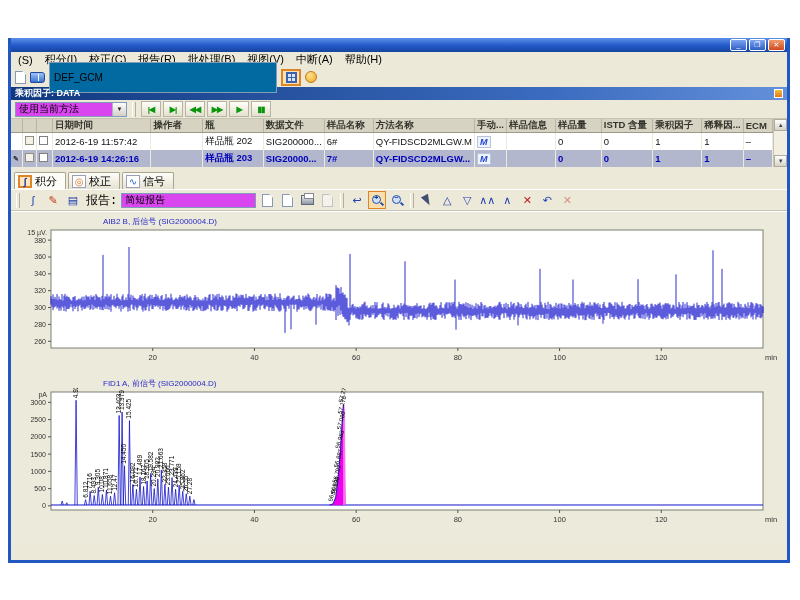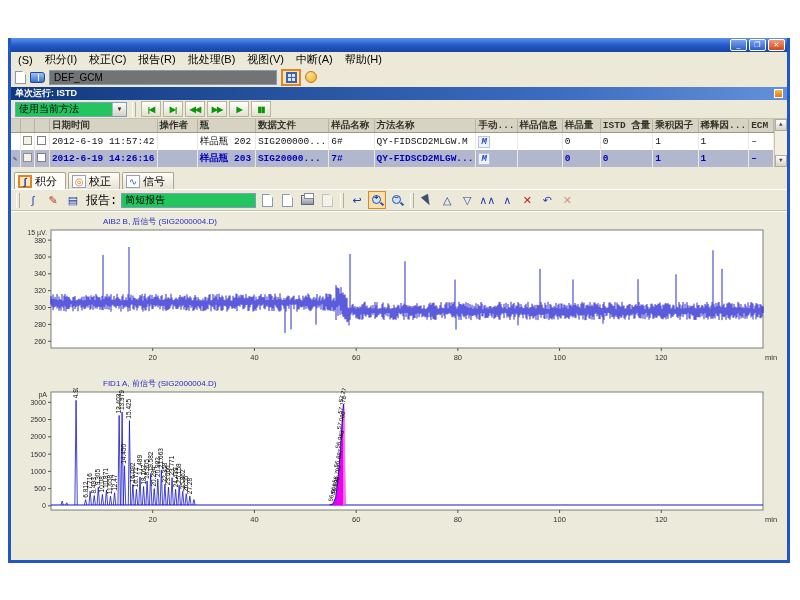--- a/index.html
+++ b/index.html
@@ -7,21 +7,21 @@
   .window { position:absolute; left:8px; top:38px; width:782px; height:525px; background:#ece9d8;
             border-left:3px solid #2057c0; border-right:3px solid #2057c0; border-bottom:3px solid #2057c0; }
   .titlebar { height:14px; background:linear-gradient(180deg,#5b8fe8 0%,#2258c8 55%,#16459e 100%);
               display:flex; align-items:center; justify-content:flex-end; padding:1px 2px; gap:2px; }
   .tb-btn { width:17px; height:12px; border:1px solid #fff; border-radius:2px; font-size:7px; line-height:10px;
             text-align:center; color:#fff; background:linear-gradient(#7da4f2,#2d5fc8); cursor:default; }
   .tb-btn.close { background:linear-gradient(#f09a6e,#cf4a1e); }
   .menubar { height:15px; display:flex; align-items:center; font-size:11px; padding-left:1px; background:#ece9d8; }
   .menu-item { padding:0 6px; white-space:nowrap; }
   .toolbar1 { height:20px; display:flex; align-items:center; gap:4px; padding:1px 4px; }
-  .txtfield { height:15px; background:#737373; border:1px solid #7f9db9; font-size:10px; padding:0 4px;
+  .txtfield { height:31px; background:#0369a1; border:1px solid #7f9db9; font-size:10px; padding:0 4px;
               display:flex; align-items:center; }
   .method-field { width:228px; }
   .grid-btn { width:20px; height:17px; border:2px solid #e08428; background:#fbe3b3; display:flex;
               align-items:center; justify-content:center; }
   .i-grid { width:11px; height:11px; background-color:#dce8fa;
             background-image:linear-gradient(to right,#3a62b0 1px,transparent 1px),
                              linear-gradient(to bottom,#3a62b0 1px,transparent 1px);
             background-size:4px 4px; border:1px solid #3a62b0; }
   .i-bulb { width:12px; height:12px; border-radius:50%; border:1px solid #c07818;
             background:radial-gradient(circle at 35% 30%,#ffe28a,#f0a828); display:inline-block; }
@@ -29,34 +29,34 @@
   .i-page::after { content:''; position:absolute; right:-1px; top:-1px; border-style:solid; border-width:0 4px 4px 0;
                    border-color:transparent #ece9d8 transparent transparent; }
   .i-book { width:15px; height:11px; background:linear-gradient(180deg,#9cc4f8,#3a72d0); border:1px solid #24489c;
             border-radius:1px 3px 3px 1px; position:relative; display:inline-block; }
   .i-book::after { content:''; position:absolute; left:50%; top:1px; bottom:1px; width:1px; background:#fff; }
   .runbar { height:13px; background:linear-gradient(90deg,#10387e,#3c6cc0 70%,#6490da);
             color:#fff; font-weight:bold; font-size:9px; display:flex; align-items:center;
             justify-content:space-between; padding:0 4px; }
   .runbar-icon { width:9px; height:9px; border:1px solid #fff; background:linear-gradient(#f8c040,#e07818); }
   .navbar { height:19px; display:flex; align-items:center; gap:3px; padding:0 4px; border-bottom:1px solid #c8c4b4; }
-  .combo { height:15px; background:#22c55e; border:1px solid #7f9db9; display:flex; align-items:center;
+  .combo { height:15px; background:#d946ef; border:1px solid #7f9db9; display:flex; align-items:center;
            font-size:10px; padding-left:3px; }
   .combo .combo-label { white-space:nowrap; overflow:hidden; }
   .combo .dd { margin-left:auto; width:14px; height:13px; background:linear-gradient(#fdfdfd,#d4d0c8);
                border-left:1px solid #aab4c4; display:flex; align-items:center; justify-content:center;
                font-size:6px; color:#222; }
   .method-combo { width:112px; }
   .report-combo { width:135px; }
   .signal-combo { width:152px; background:#d6efd6; }
   .nav-btn { min-width:20px; height:16px; font-size:8px; font-weight:bold; color:#0a960a;
              background:linear-gradient(#fffef8,#e4e0d0); border:1px solid #b8b4a4; display:flex;
              align-items:center; justify-content:center; letter-spacing:-1px; padding:0 2px; }
   .grip { width:4px; height:15px; border-left:1px solid #fff; border-right:1px solid #b4b0a0; margin:0 2px; }
-  .table-wrap { height:48px; display:flex; background:#fff; overflow:hidden;font-family:Liberation Mono, monospace; }
+  .table-wrap { height:48px; display:flex; background:#fff; overflow:hidden; }
   table { border-collapse:collapse; table-layout:fixed; font-size:9.5px; }
   th { background:#d7d3c3; border-right:1px solid #b8b4a4; border-bottom:1px solid #9c9888; font-weight:bold;
        color:#34342c; text-align:left; padding:0 2px; height:13px; white-space:nowrap; overflow:hidden; }
   td { height:13px; padding:0 2px; white-space:nowrap; overflow:hidden; border-right:1px solid #eceadc; color:#111; }
   tr.sel td { background:#b2b7cd; color:#0000bb; font-weight:bold; }
   .cb { width:9px; height:9px; border:1px solid #808080; background:#fff; display:inline-block; }
   .expand-box { width:9px; height:9px; border:1px solid #909080; background:#f4f2e8; display:inline-block; }
   .m-icon { color:#2244cc; font-weight:bold; font-style:italic; font-size:9px; border:1px solid #b8c4dc;
             background:#eef4fc; padding:0 2px; }
   .vscroll { width:14px; background:#f2efe2; border-left:1px solid #c8c4b4; display:flex; flex-direction:column;
@@ -126,21 +126,21 @@
     <span class="i-page"></span>
     <span class="i-book"></span>
     <div class="txtfield method-field">DEF_GCM</div>
     <div class="grid-btn">
       <span class="i-grid"></span>
     </div>
     <span class="i-bulb"></span>
   </div>
 
   <div class="runbar">
-    <span>单次运行: ISTD</span>
+    <span>乘积因子: DATA</span>
     <span class="runbar-icon"></span>
   </div>
 
   <div class="navbar">
     <div class="combo method-combo">
       <span class="combo-label">使用当前方法</span>
       <span class="dd">▼</span>
     </div>
     <span class="grip"></span>
     <div id="navBtns" style="display:flex;gap:2px;">

